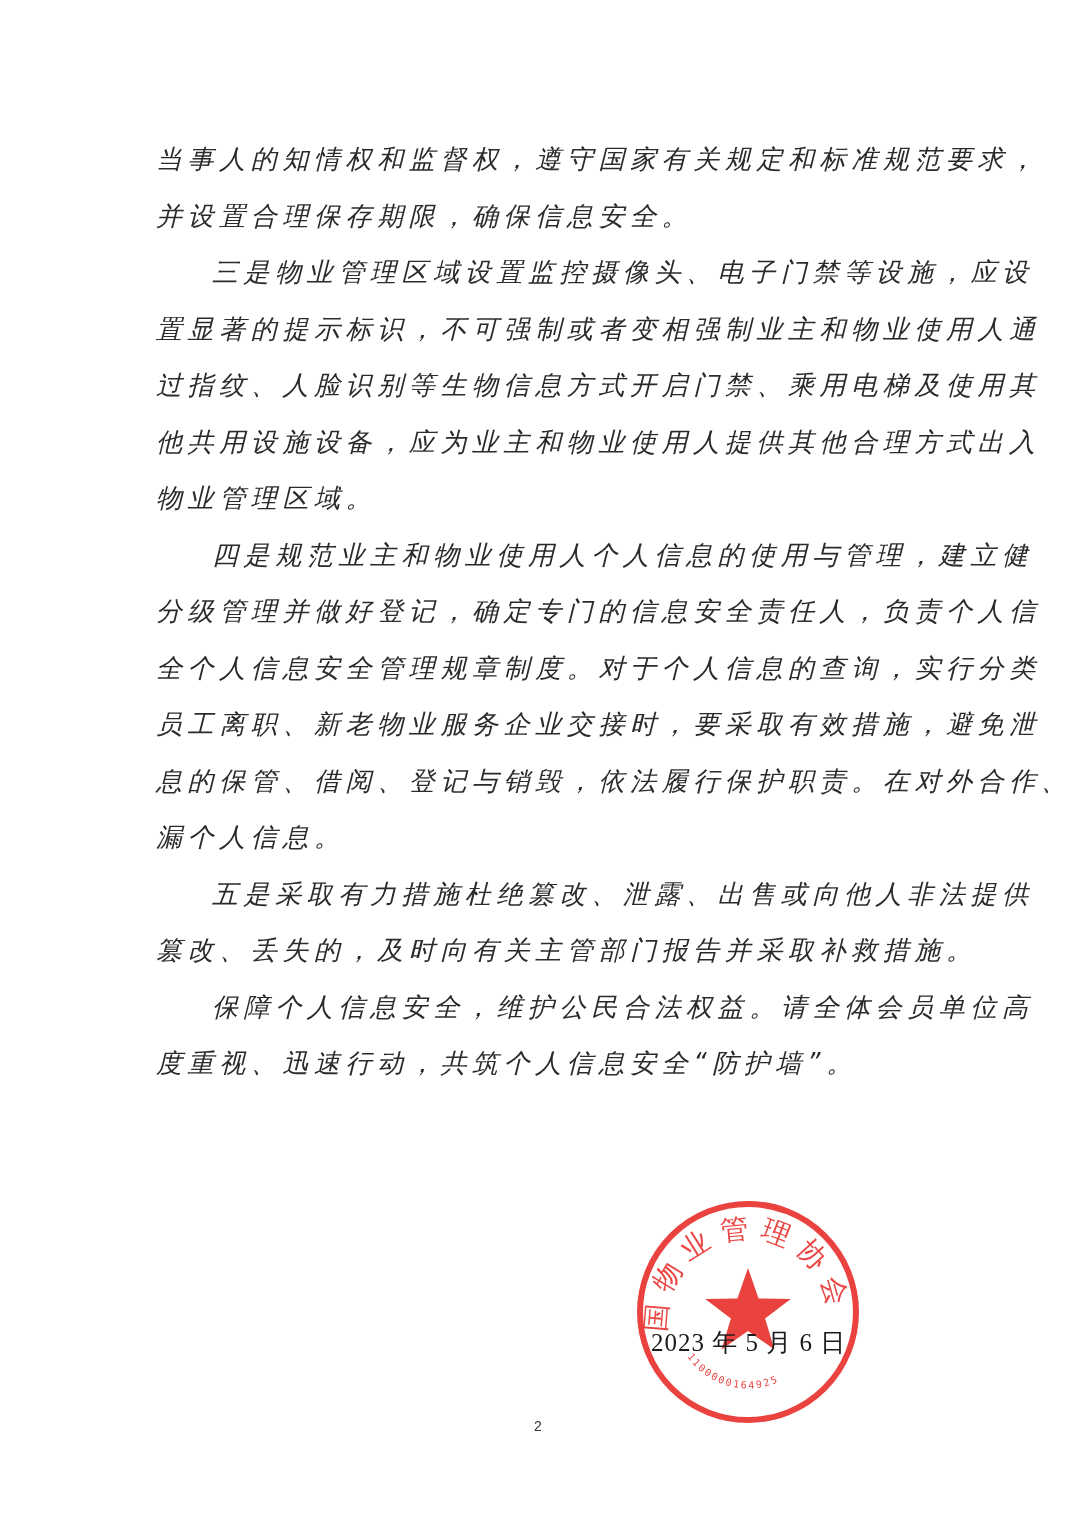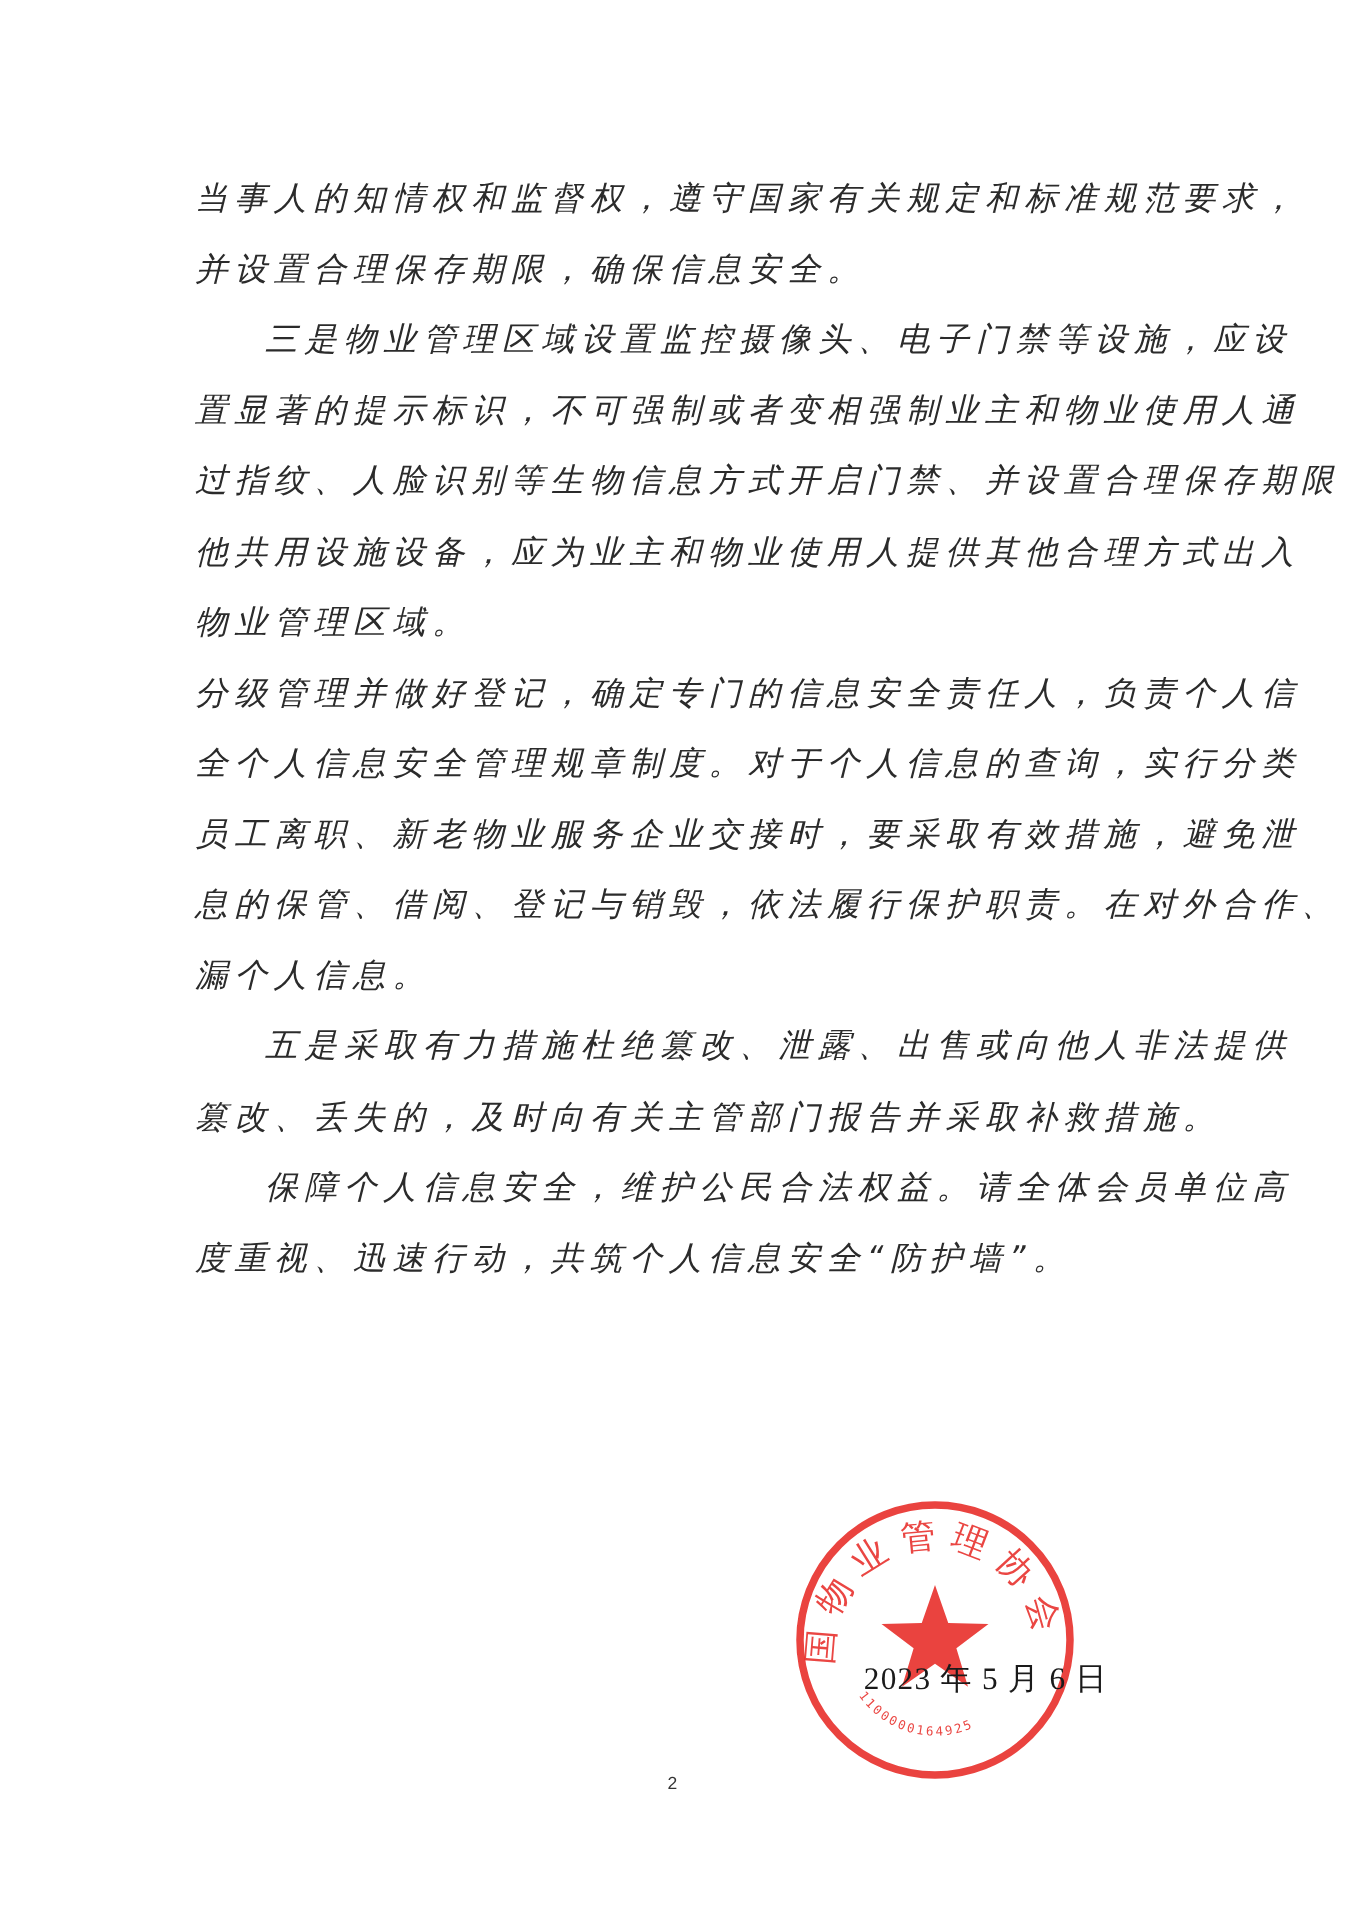--- a/index.html
+++ b/index.html
@@ -48,43 +48,43 @@
     }
     .date {
       position: absolute;
       left: 651px;
       top: 1326px;
       font-family: "Liberation Serif", serif;
       font-size: 25px;
       color: #1a1a1a;
       letter-spacing: 1px;
       white-space: nowrap;
-      margin-left: 40px;
     }
     .page-number {
       position: absolute;
       left: 534px;
       top: 1418px;
       font-family: "Liberation Sans", sans-serif;
       font-size: 14px;
       color: #333333;
     }
   </style>
 </head>
 <body>
 
 <div class="page">
   <div class="body-text">
     <div class="line">当事人的知情权和监督权，遵守国家有关规定和标准规范要求，</div>
     <div class="line">并设置合理保存期限，确保信息安全。</div>
     <div class="line indent">三是物业管理区域设置监控摄像头、电子门禁等设施，应设</div>
     <div class="line">置显著的提示标识，不可强制或者变相强制业主和物业使用人通</div>
-    <div class="line">过指纹、人脸识别等生物信息方式开启门禁、并设置合理保存期限</div>
+    <div class="line">过指纹、人脸识别等生物信息方式开启门禁、乘用电梯及使用其</div>
     <div class="line">他共用设施设备，应为业主和物业使用人提供其他合理方式出入</div>
     <div class="line">物业管理区域。</div>
+    <div class="line indent">四是规范业主和物业使用人个人信息的使用与管理，建立健</div>
     <div class="line">分级管理并做好登记，确定专门的信息安全责任人，负责个人信</div>
     <div class="line">全个人信息安全管理规章制度。对于个人信息的查询，实行分类</div>
     <div class="line">员工离职、新老物业服务企业交接时，要采取有效措施，避免泄</div>
     <div class="line">息的保管、借阅、登记与销毁，依法履行保护职责。在对外合作、</div>
     <div class="line">漏个人信息。</div>
     <div class="line indent">五是采取有力措施杜绝篡改、泄露、出售或向他人非法提供</div>
     <div class="line">篡改、丢失的，及时向有关主管部门报告并采取补救措施。</div>
     <div class="line indent">保障个人信息安全，维护公民合法权益。请全体会员单位高</div>
     <div class="line">度重视、迅速行动，共筑个人信息安全“防护墙”。</div>
   </div>

